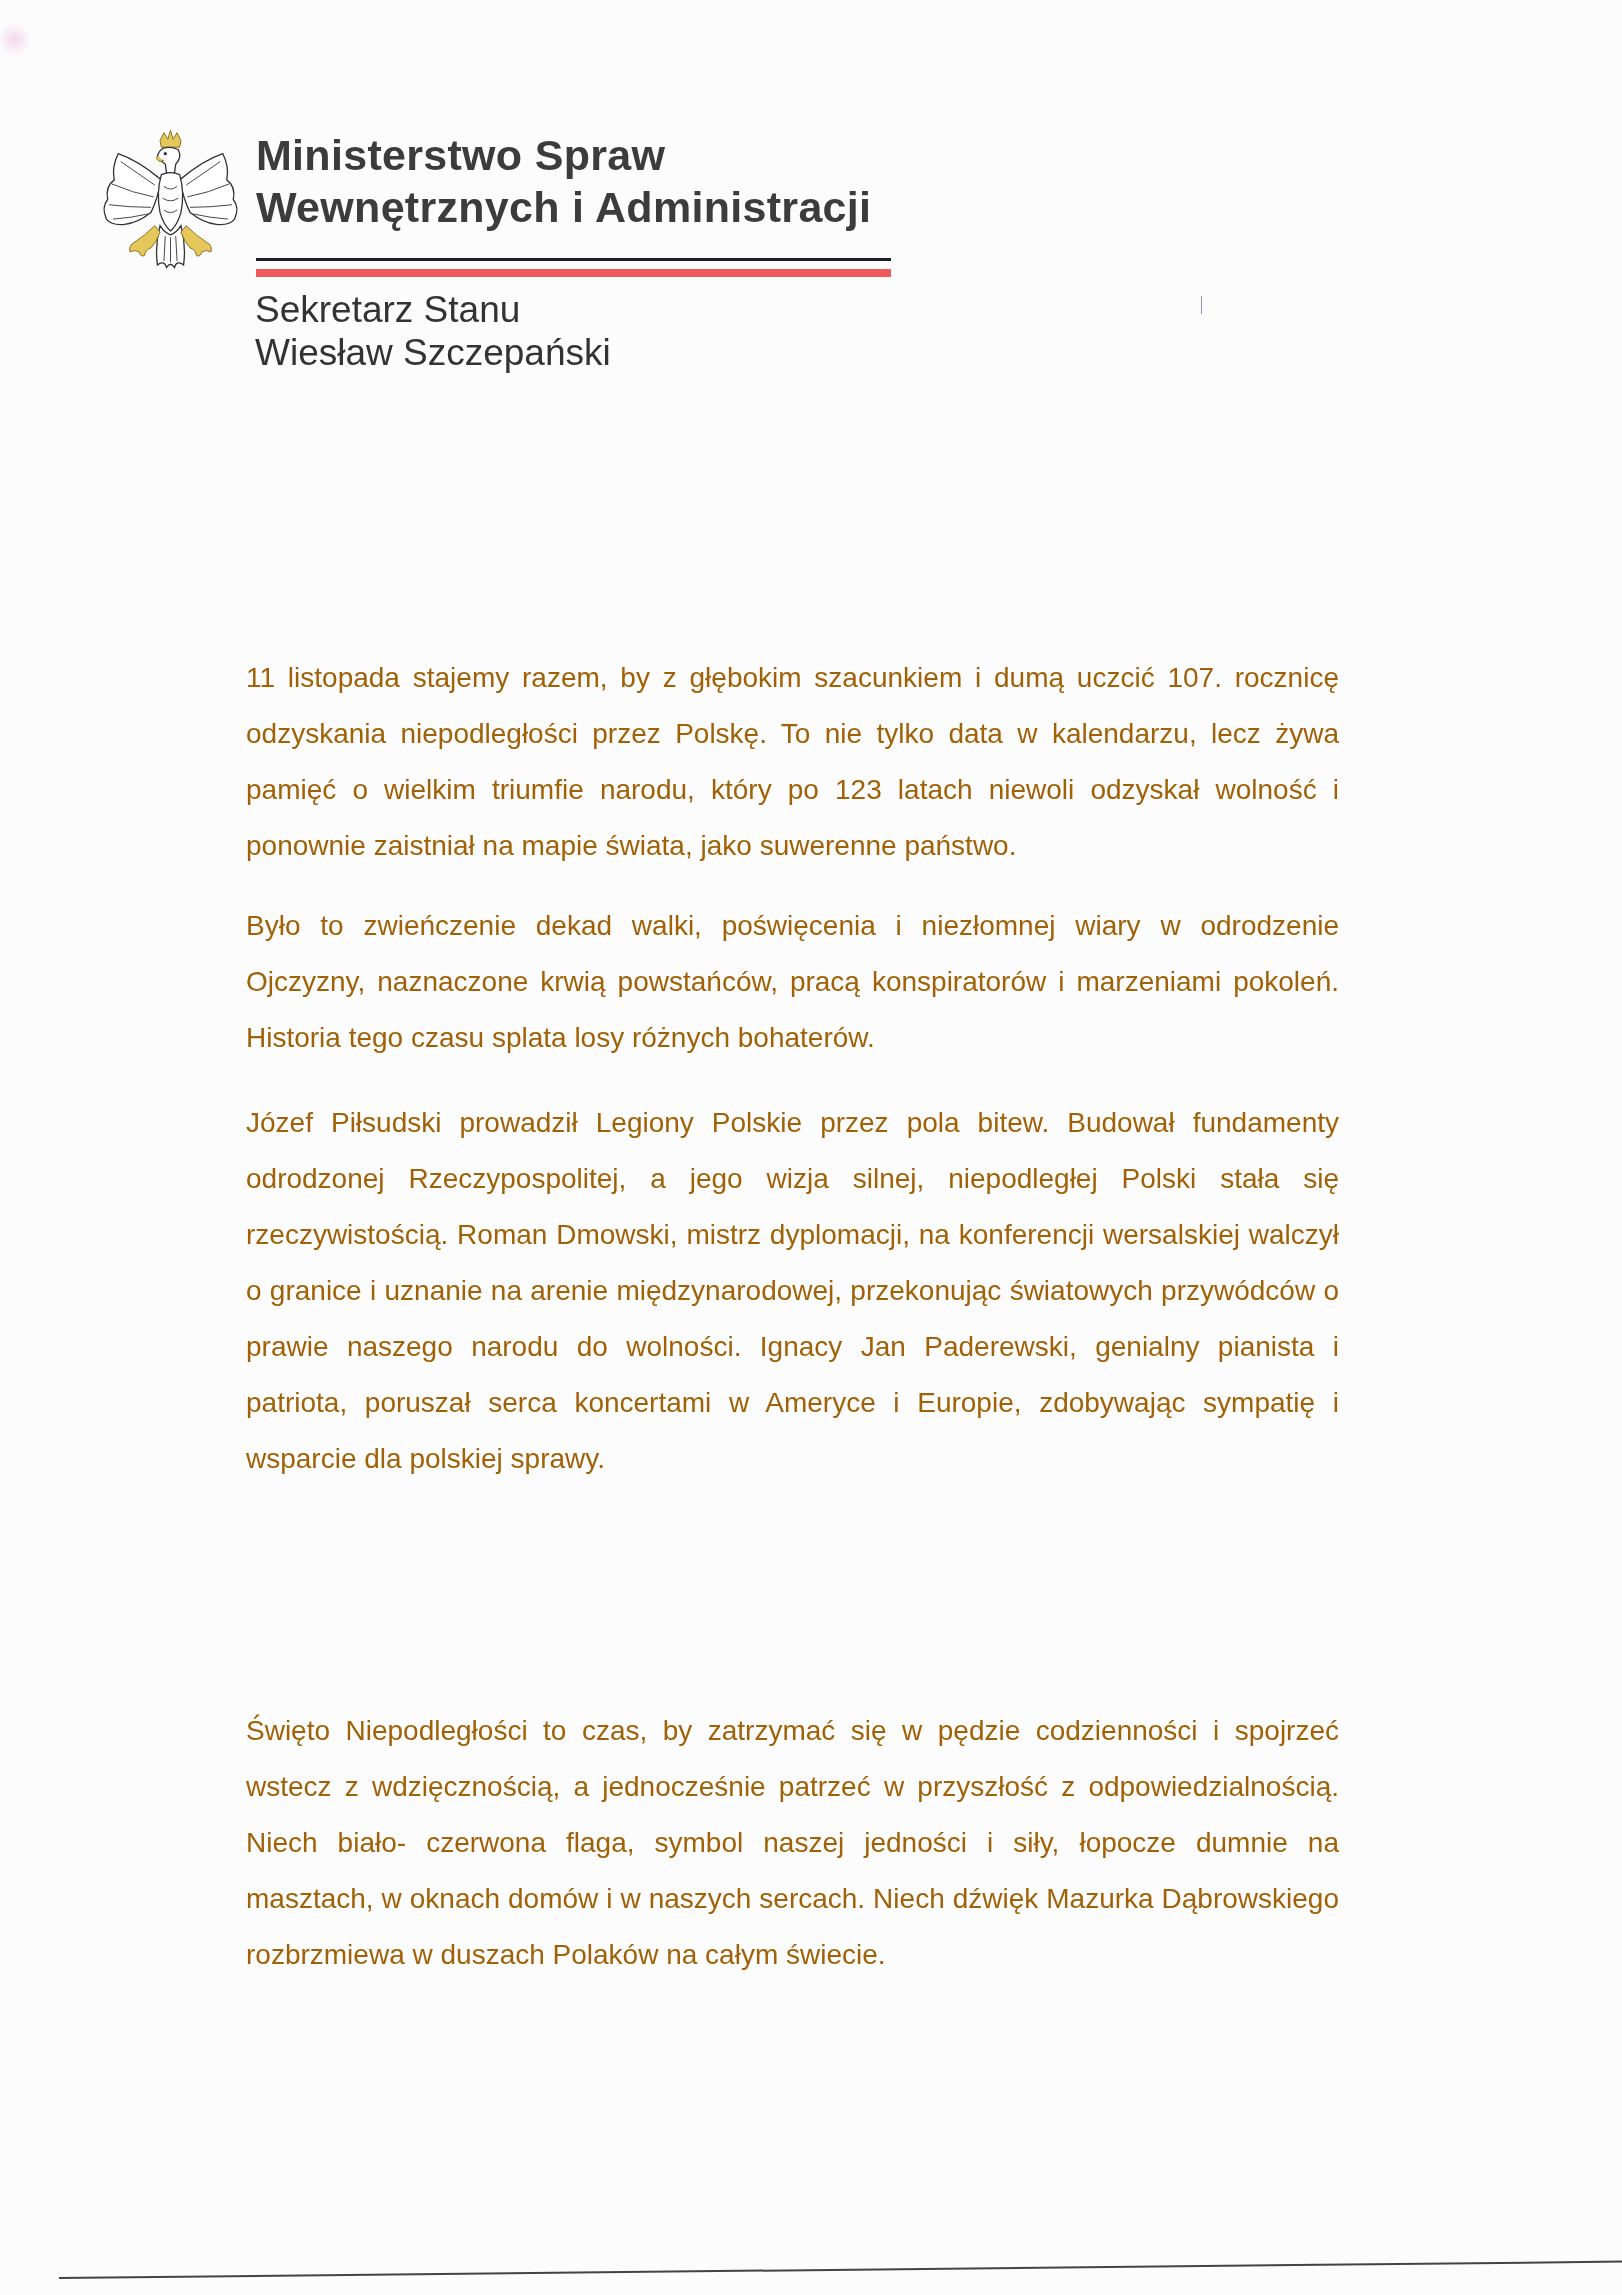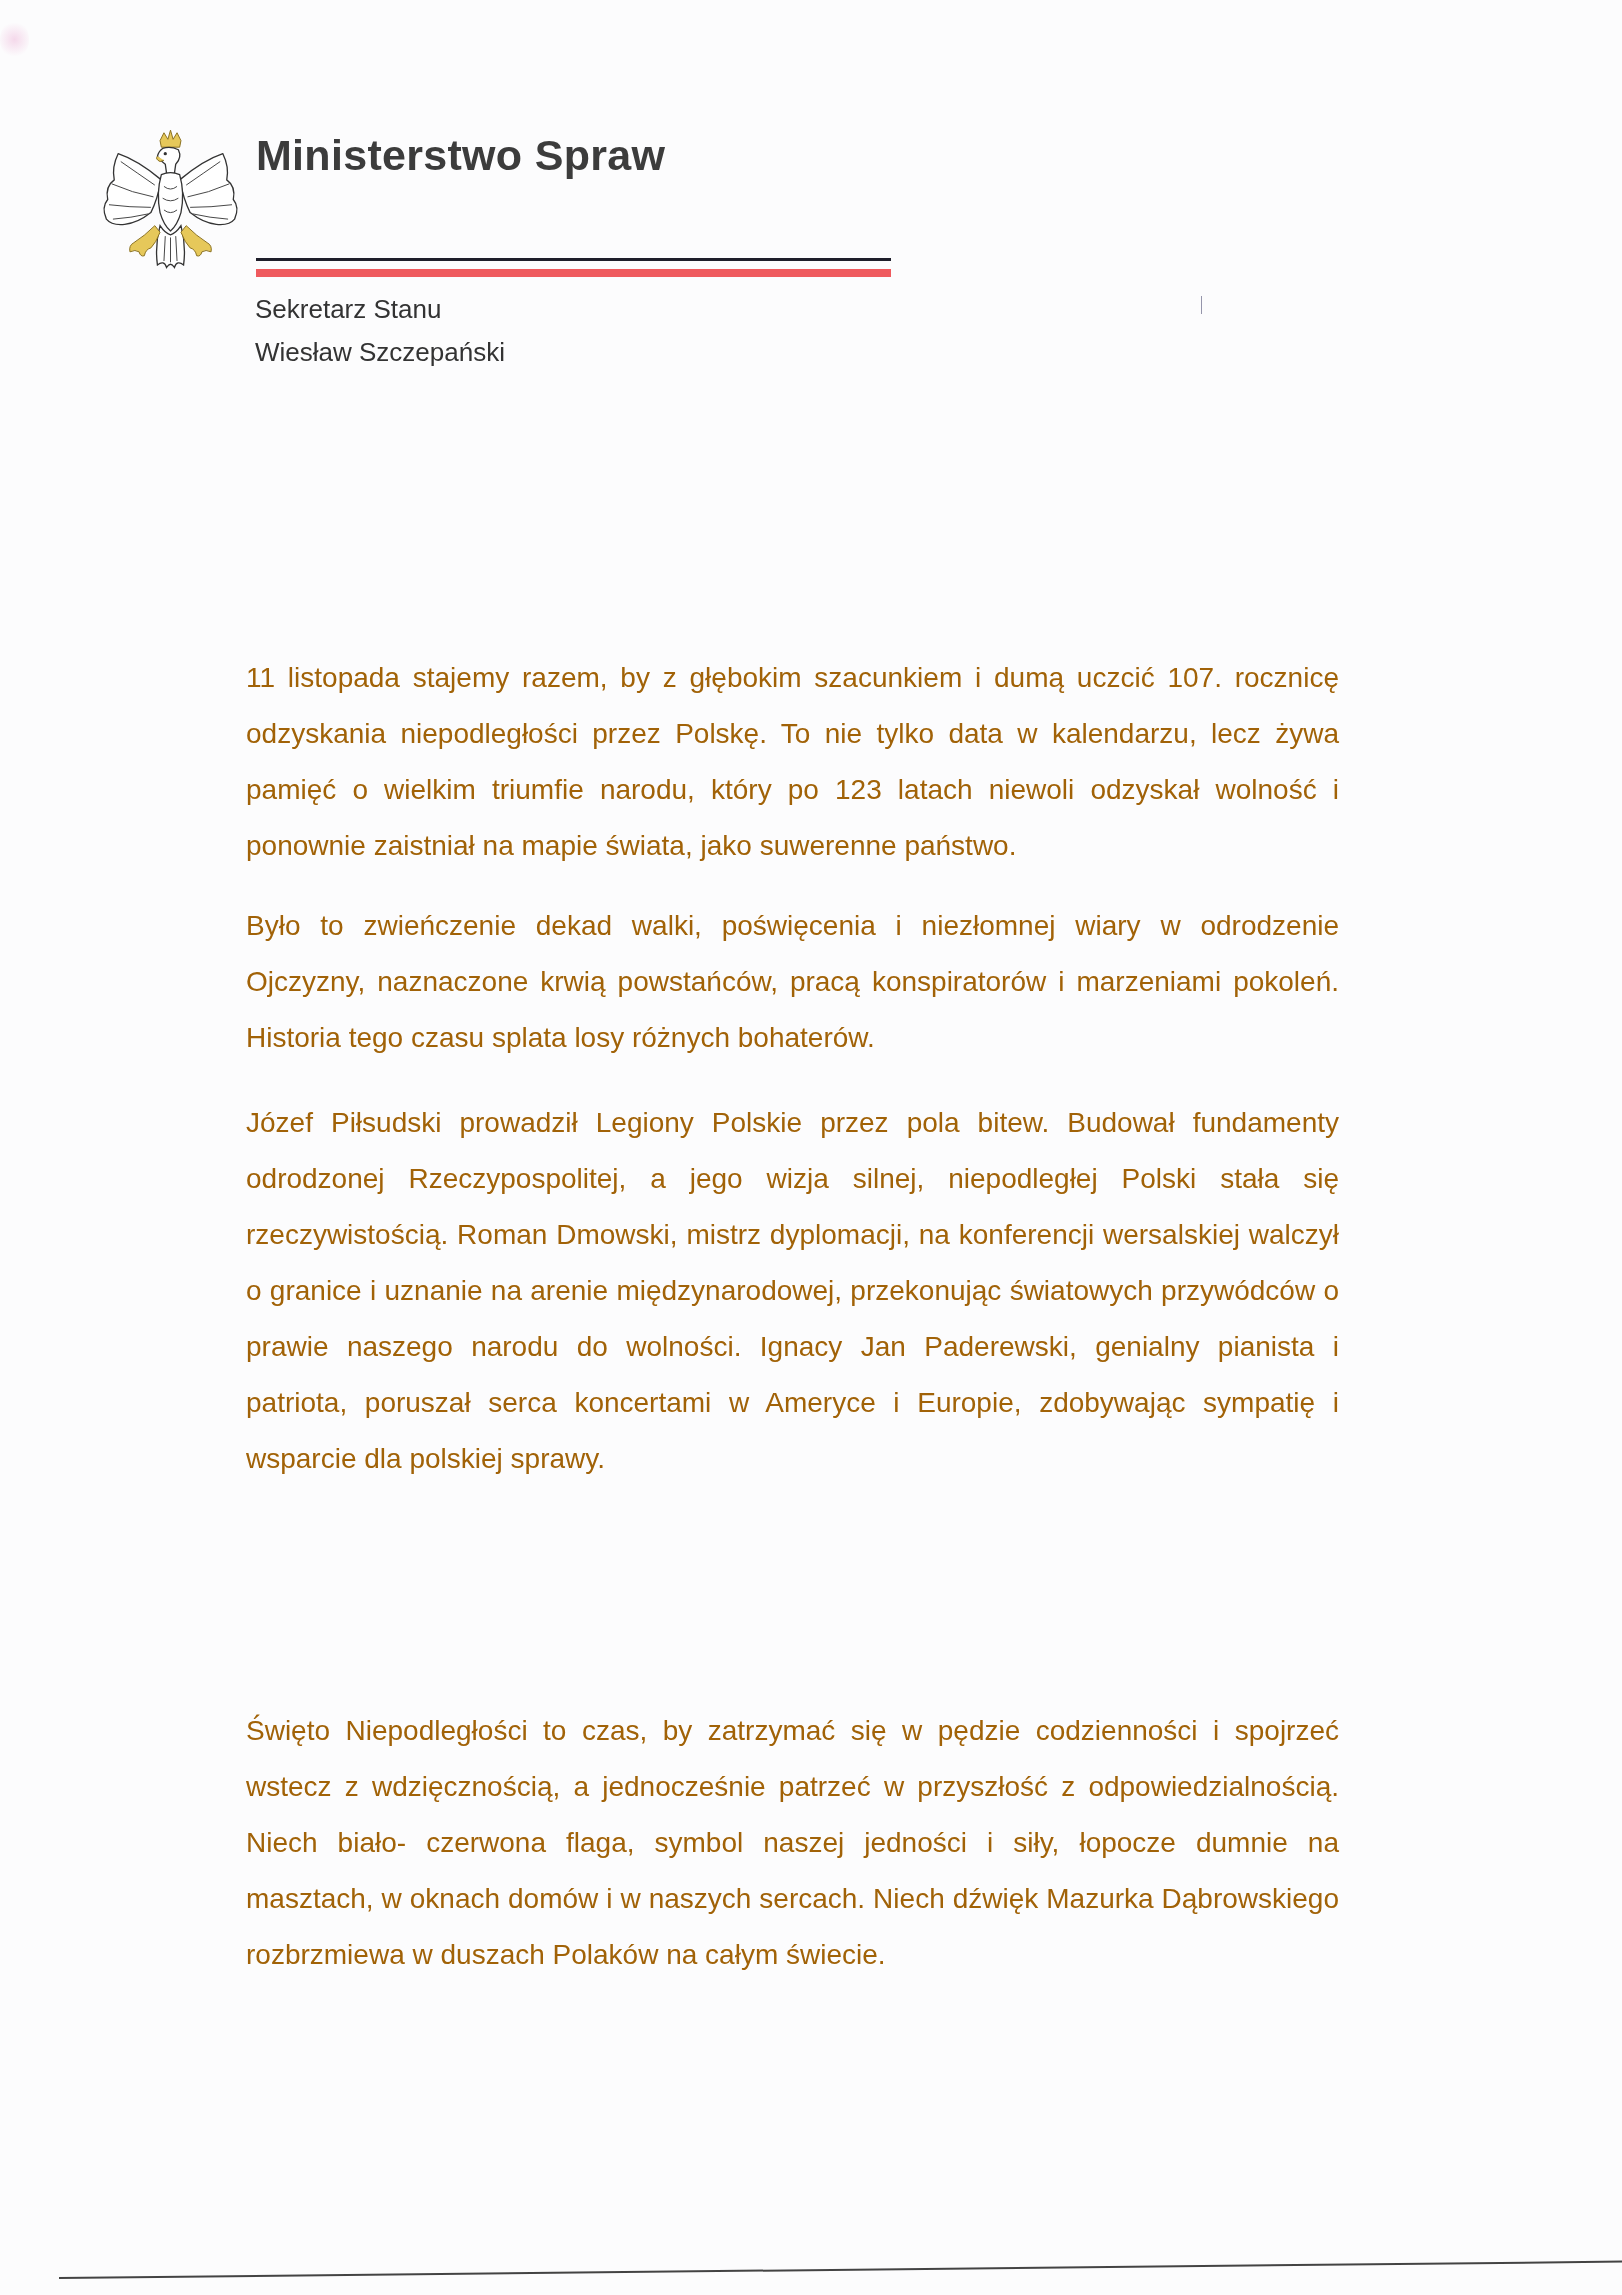--- a/index.html
+++ b/index.html
@@ -67,21 +67,21 @@
       left: 164px;
       top: 148px;
       width: 635px;
       height: 7.9px;
       background: #ef5a5e;
     }
     .signatory {
       position: absolute;
       left: 255px;
       top: 288px;
-      font-size: 26px;
+      font-size: 37px;
       line-height: 43px;
       color: #333;
     }
     .signatory div { white-space: nowrap; }
     .salutation {
       position: absolute;
       left: 257px;
       top: 484px;
       font-size: 29.4px;
       font-weight: bold;
@@ -151,20 +151,21 @@
 
         <path d="M104 160 Q96 190 100 220 Q110 212 114 224 Q120 214 126 224 Q130 212 140 220 Q144 190 136 160 Q128 172 120 174 Q112 172 104 160 Z" fill="#fff" stroke="#333" stroke-width="2"></path>
         <path d="M112 176 L110 214 M120 178 L120 216 M128 176 L130 214" stroke="#444" stroke-width="1.5"></path>
 
         <path d="M96 160 Q80 176 64 186 Q56 190 58 200 Q66 196 72 200 Q74 208 80 206 Q82 196 90 194 Q98 186 104 170 Z" fill="#e6c85a" stroke="#8a7020" stroke-width="1.5"></path>
         <path d="M144 160 Q160 176 176 186 Q184 190 182 200 Q174 196 168 200 Q166 208 160 206 Q158 196 150 194 Q142 186 136 170 Z" fill="#e6c85a" stroke="#8a7020" stroke-width="1.5"></path>
       </svg>
     </div>
     <div class="ministry-name">
       <div>Ministerstwo Spraw</div>
+      <div>Wewnętrznych i Administracji</div>
     </div>
     <div class="rule-black"></div>
     <div class="rule-red"></div>
   </div>
 
   <div class="signatory">
     <div>Sekretarz Stanu</div>
     <div>Wiesław Szczepański</div>
   </div>
 

